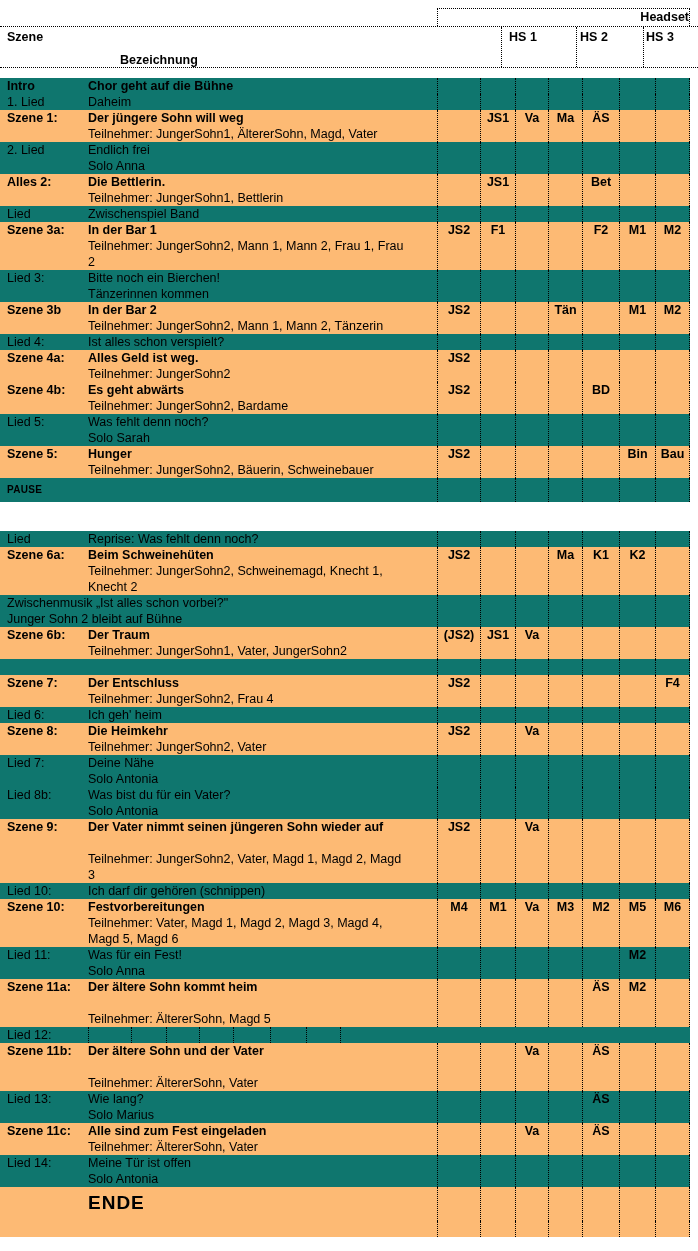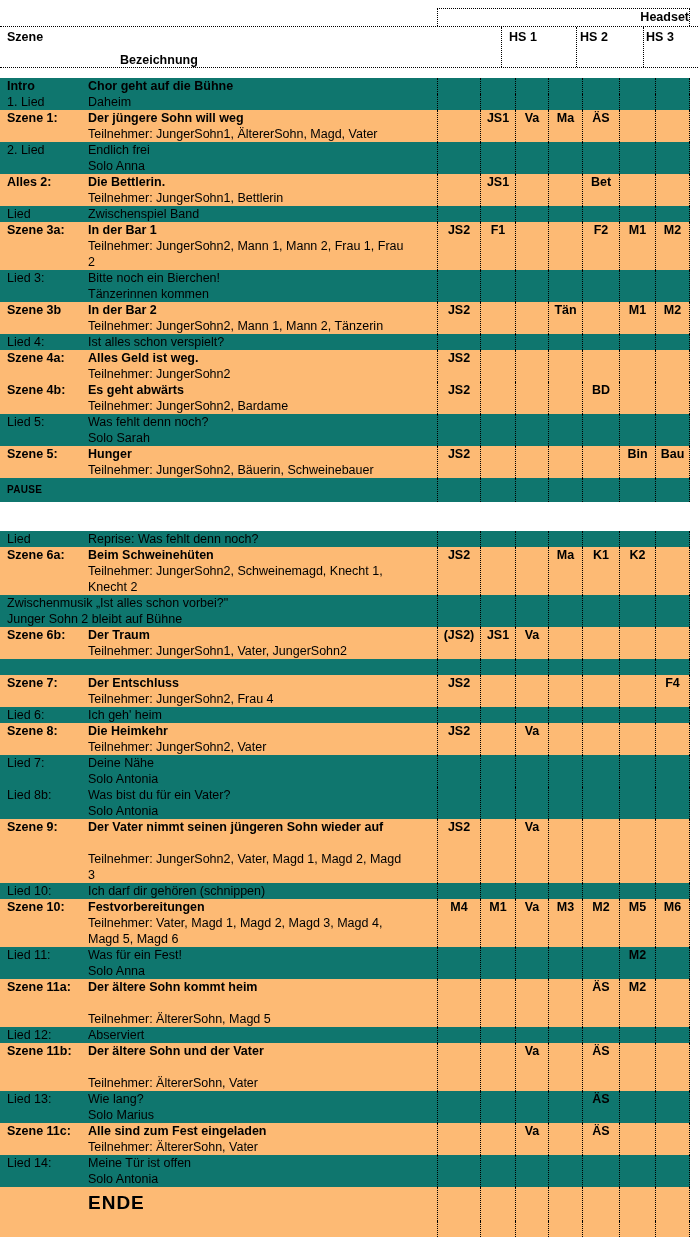--- a/index.html
+++ b/index.html
@@ -497,23 +497,20 @@
         <div class="c-hs hs0"></div>
         <div class="c-hs hs1"></div>
         <div class="c-hs hs2"></div>
         <div class="c-hs hs3"></div>
         <div class="c-hs hs4">ÄS</div>
         <div class="c-hs hs5">M2</div>
         <div class="c-hs hs6"></div>
       </div>
       <div class="row bg-gray">
         <div class="c-szene">Lied 12:</div>
-        <div class="c-bez">
-          <div class="line">Abserviert</div>
-        </div>
         <div class="c-hs hs0"></div>
         <div class="c-hs hs1"></div>
         <div class="c-hs hs2"></div>
         <div class="c-hs hs3"></div>
         <div class="c-hs hs4"></div>
         <div class="c-hs hs5"></div>
         <div class="c-hs hs6"></div>
       </div>
       <div class="row bg-white">
         <div class="c-szene b">Szene 11b:</div>

